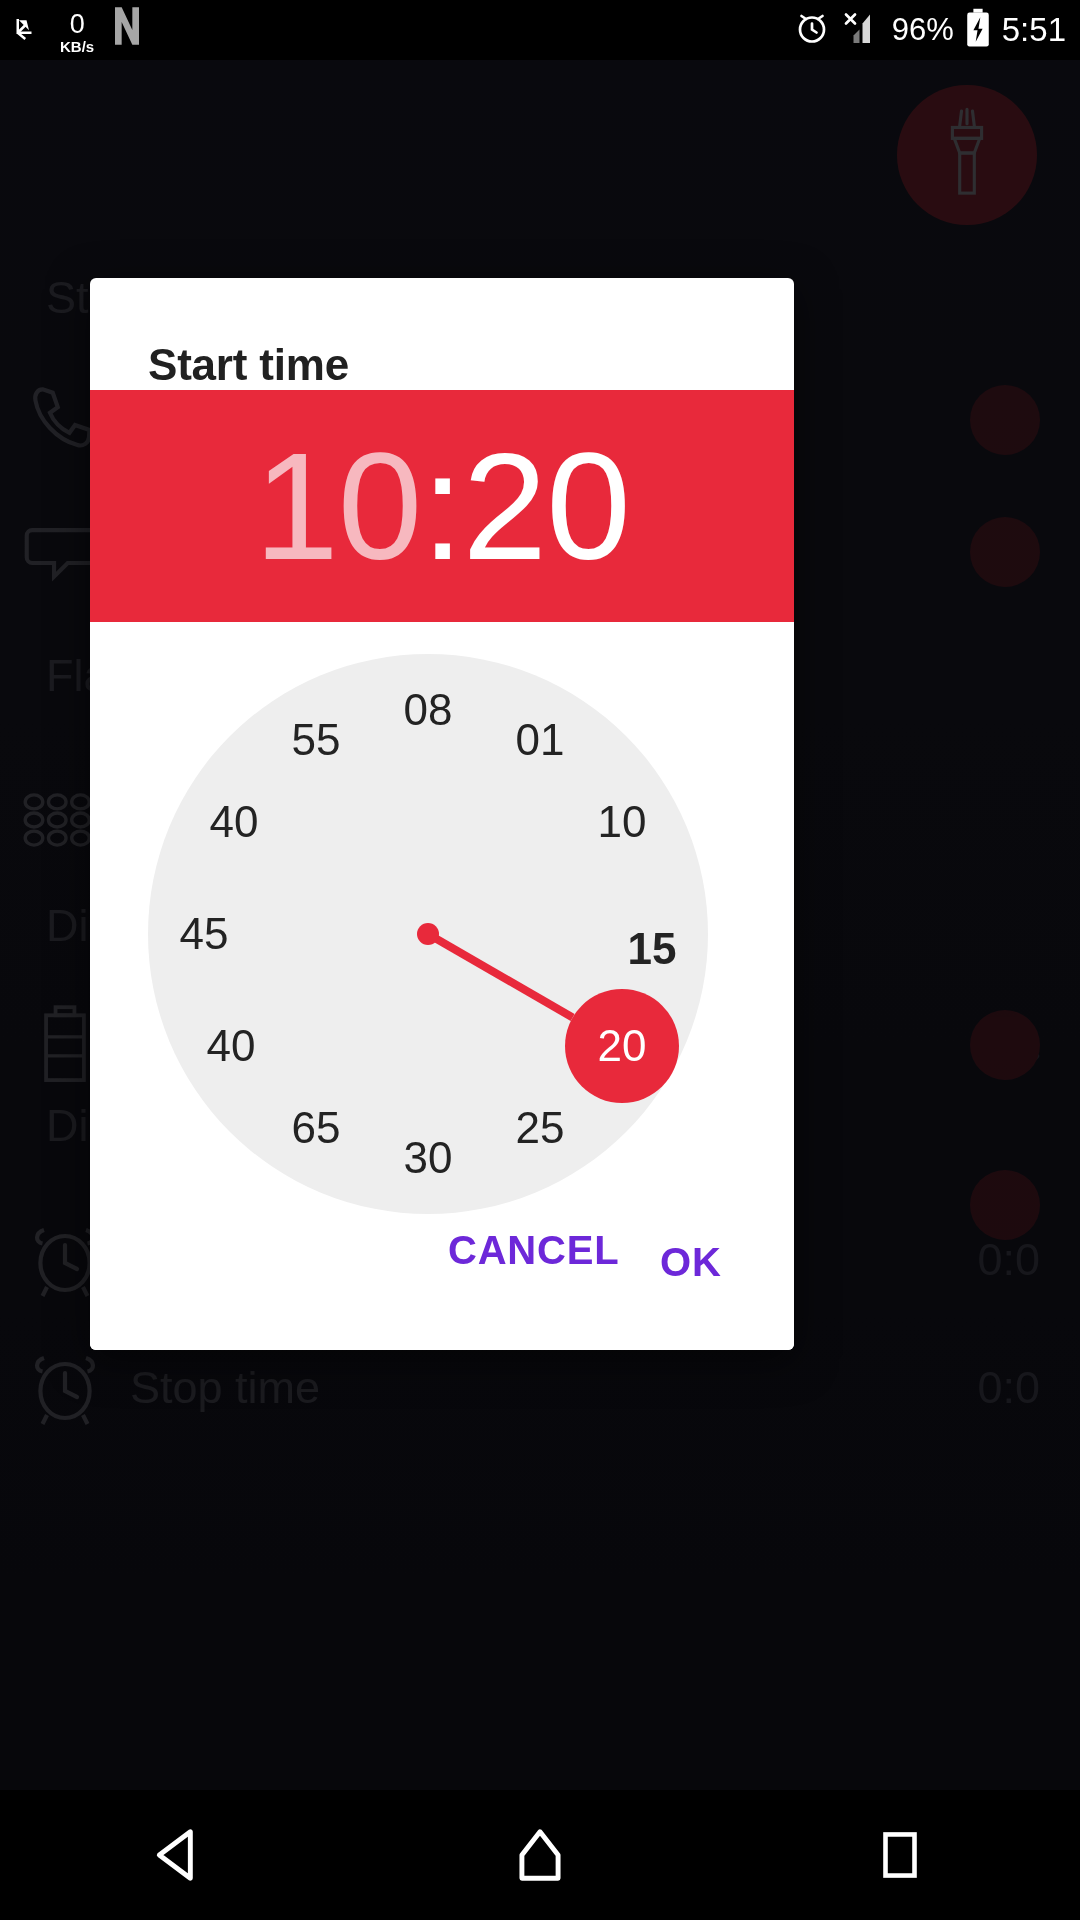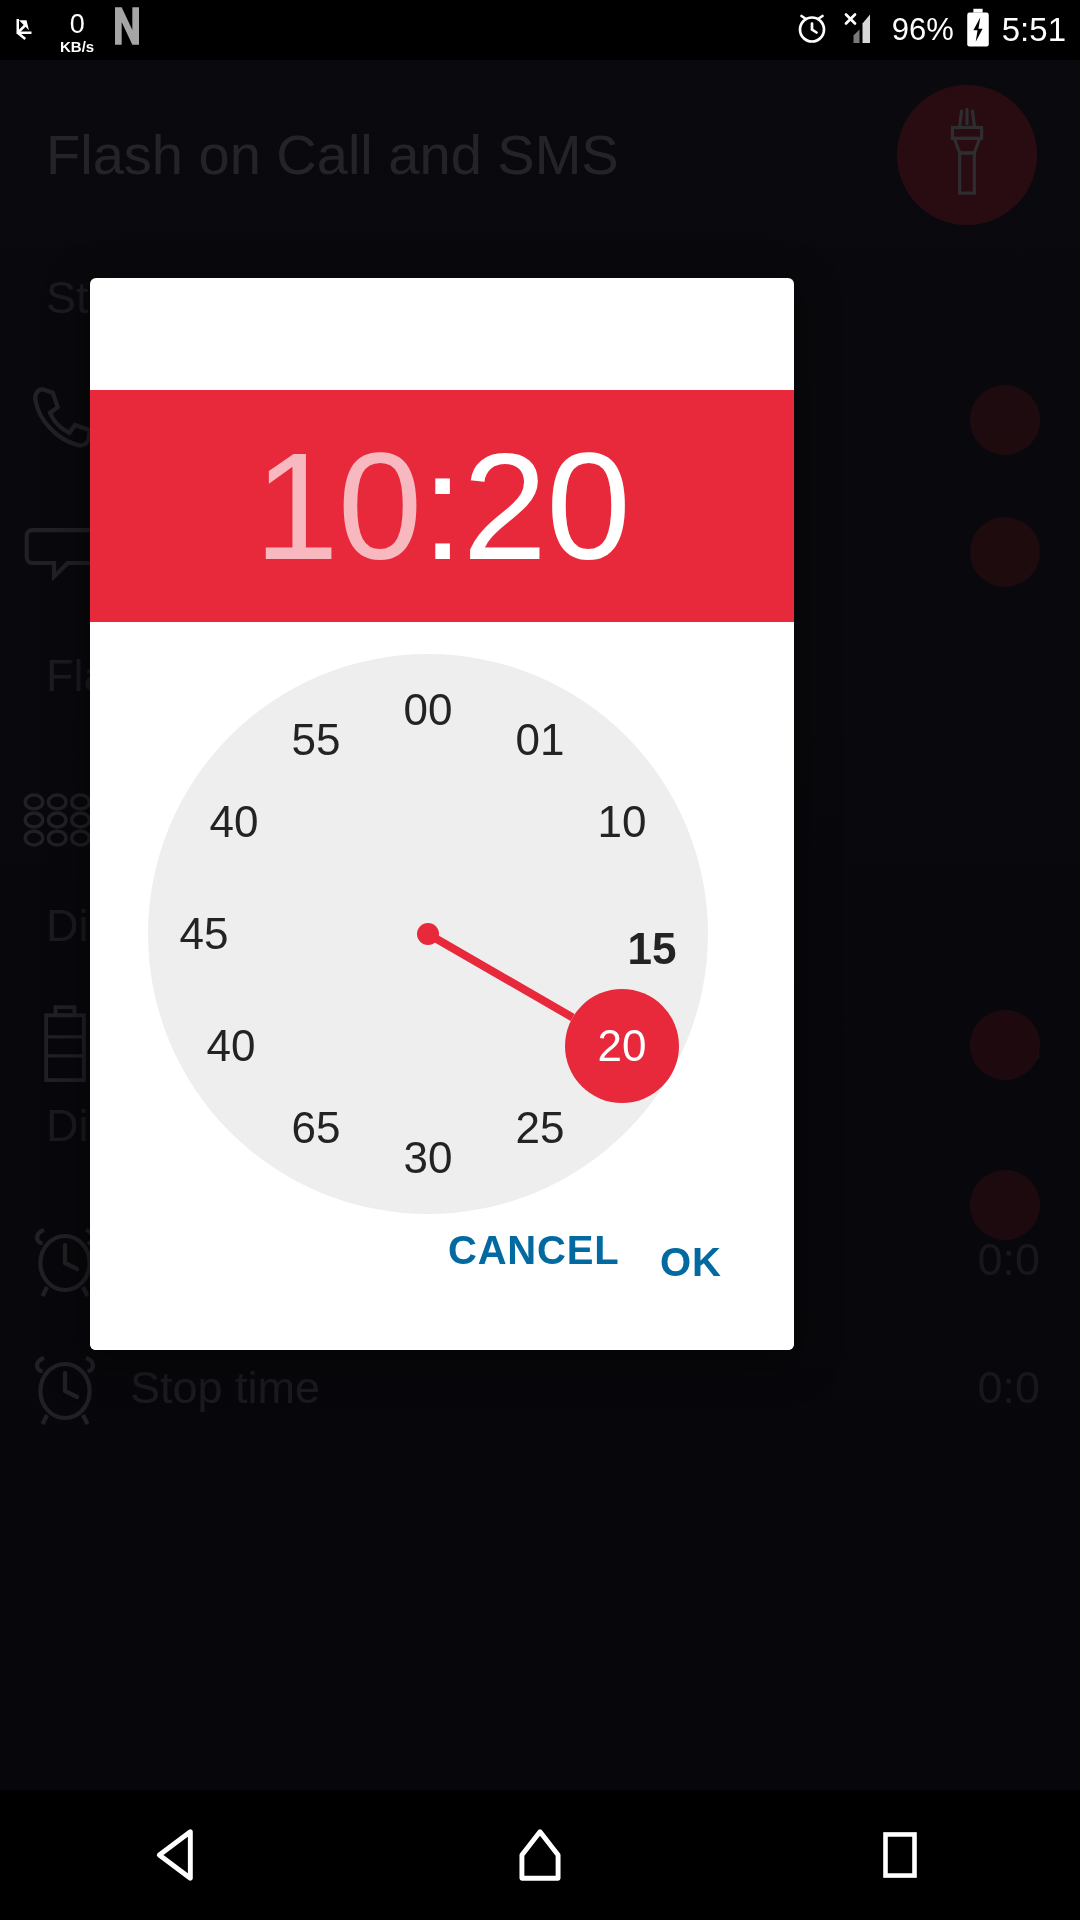--- a/index.html
+++ b/index.html
@@ -102,21 +102,21 @@
   .tick.selected{
     background:#e8293b; border-radius:50%; color:#ffffff;
     width:114px; height:114px; margin-left:-57px; margin-top:-57px;
   }
   #hand-svg{ position:absolute; left:0; top:0; width:560px; height:560px; }
 
   #dialog-actions{
     position:absolute; left:0; bottom:0; width:704px; height:150px;
   }
   .dlg-btn{
-    position:absolute; font-size:40px; font-weight:700; color:#0369a1;
+    position:absolute; font-size:40px; font-weight:700; color:#6d28d9;
     letter-spacing:0.8px; background:none; border:none; cursor:pointer;
     font-family:"Liberation Sans", sans-serif;
   }
   #btn-cancel{ left:358px; top:28px; }
   #btn-ok{   left:570px; top:40px; }
 
   
   #nav-bar{
     position:absolute; left:0; bottom:0; width:1080px; height:130px;
     background:#000; display:flex; align-items:center; justify-content:space-around;
@@ -171,21 +171,20 @@
       </svg>
     </span>
     <span class="sb-clock">5:51</span>
   </div>
 </div>
 
 <div id="app-window">
 
   <div class="app-inner">
 
-    <div id="app-title">Flash on Call and SMS</div>
 
     <div id="flash-fab">
       <span>
         <svg width="62" height="92" viewBox="0 0 34 50">
           <path d="M14 2 L13 10 M17 1 L17 9 M20 2 L21 10" stroke="#c9c9cf" stroke-width="1.7" stroke-linecap="round"></path>
           <rect x="9" y="11" width="16" height="6" fill="none" stroke="#c9c9cf" stroke-width="1.7"></rect>
           <path d="M10 17 L24 17 L21 25 L13 25 Z" fill="none" stroke="#c9c9cf" stroke-width="1.7"></path>
           <rect x="13" y="25" width="8" height="22" fill="none" stroke="#c9c9cf" stroke-width="1.7"></rect>
         </svg>
       </span>
@@ -279,35 +278,36 @@
       <div class="lbl">Stop time</div>
       <div class="val">0:0</div>
     </div>
 
   </div>
 
   <div id="scrim"></div>
 
   <div id="dialog">
 
+    <div id="dialog-title">Start time</div>
 
     <div id="time-banner">
       <span class="tnum" id="hours">10</span>
       <span class="tnum" id="colon">:</span>
       <span class="tnum" id="minutes">20</span>
     </div>
 
     <div id="clock-area">
       <div id="clock-face">
         <svg id="hand-svg" viewBox="0 0 560 560">
           <line id="hand-line" x1="280" y1="280" x2="424.6262424320013" y2="363.5" stroke="#e8293b" stroke-width="8"></line>
           <circle id="hand-center" cx="280" cy="280" r="11" fill="#e8293b"></circle>
         </svg>
 
-      <div class="tick" style="left: 280px; top: 56px;">00</div>
+      <div class="tick" style="left: 280px; top: 56px;">08</div>
           <div class="tick" style="left: 392px; top: 86.0103px;">01</div>
           <div class="tick" style="left: 473.99px; top: 168px;">10</div>
           <div class="tick" style="left: 504px; top: 295px; font-weight: bold;">15</div>
           <div class="tick selected" style="left: 473.99px; top: 392px;">20</div>
           <div class="tick" style="left: 392px; top: 473.99px;">25</div>
           <div class="tick" style="left: 280px; top: 504px;">30</div>
           <div class="tick" style="left: 168px; top: 473.99px;">65</div>
           <div class="tick" style="left: 83px; top: 392px;">40</div>
           <div class="tick" style="left: 56px; top: 280px;">45</div>
           <div class="tick" style="left: 86.0103px; top: 168px;">40</div>

